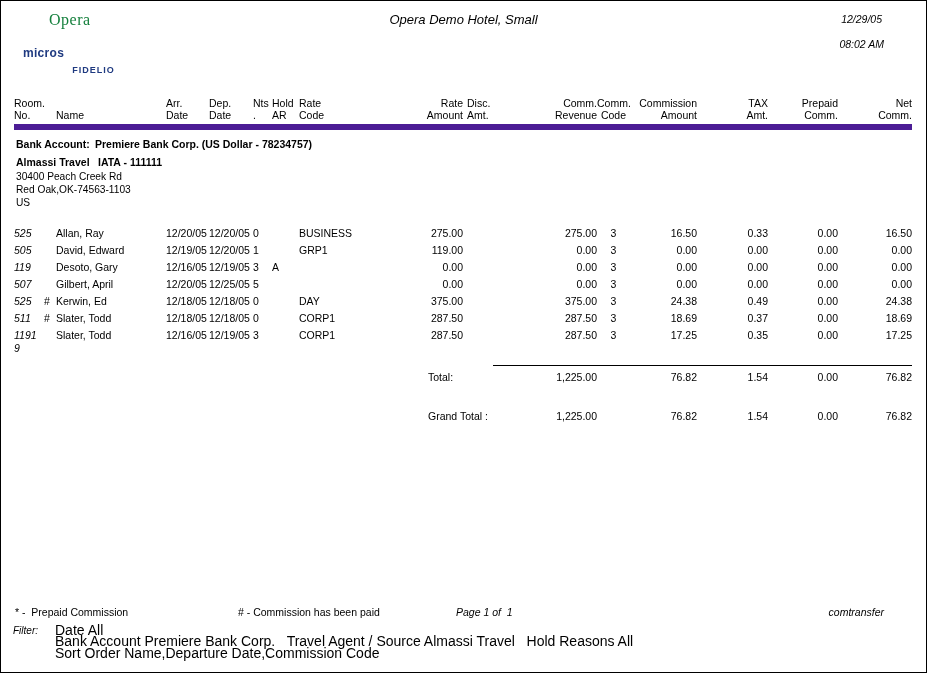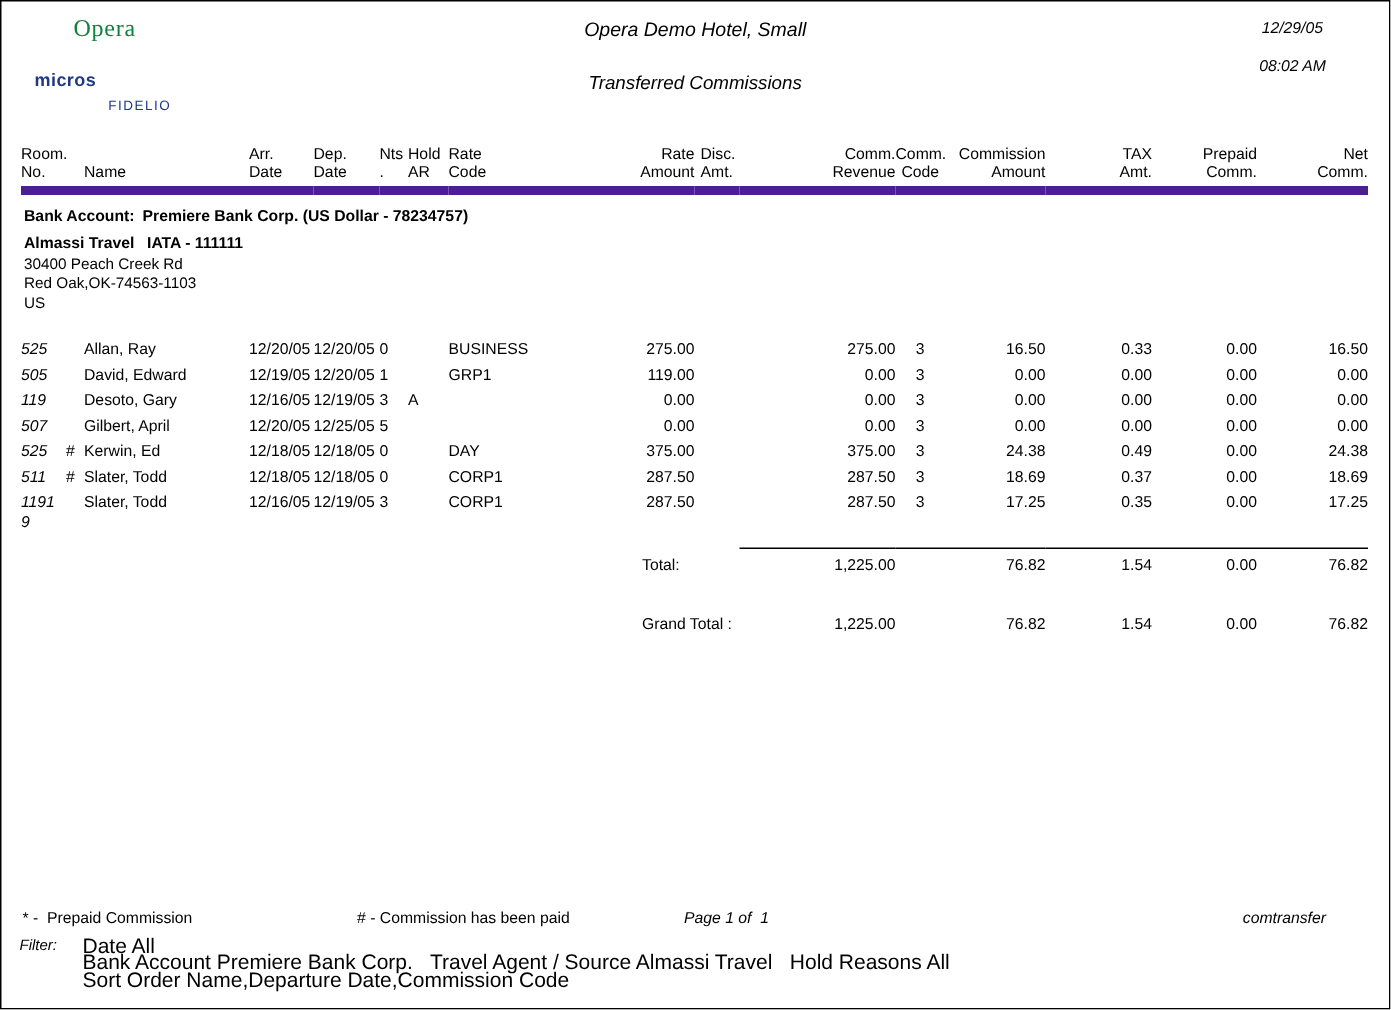--- a/index.html
+++ b/index.html
@@ -14,21 +14,21 @@
     overflow:hidden;
   }
 
   
   .report-header { position:relative; height:97px; }
   .logo { position:absolute; left:22px; top:10px; width:90px; }
   .opera-wordmark { display:block; margin-left:26px; font-size:16px; letter-spacing:0.5px; color:#15803d; font-family:"Liberation Serif", serif; }
   .brand-row { display:flex; align-items:center; gap:4px; margin-top:1px; }
   .micros-wordmark { font-size:12px; font-weight:bold; color:#1f3a80; letter-spacing:0.3px; }
   .brand-separator { width:1px; height:11px; background:#9ab0d8; }
-  .fidelio-wordmark { font-size:9px; font-weight:normal; color:#1f3a80; letter-spacing:1px;margin-top:35px; }
+  .fidelio-wordmark { font-size:9px; font-weight:bold; color:#1f3a80; letter-spacing:1px;margin-top:35px; }
 
   .hotel-name { position:absolute; top:11px; left:0; right:0; text-align:center; font-style:italic; font-size:13px; }
   .report-title { position:absolute; top:47px; left:0; right:0; text-align:center; font-style:italic; font-size:12.5px; }
   .report-date { position:absolute; top:12px; right:44px; font-style:italic; font-size:10.5px; }
   .report-time { position:absolute; top:37px; right:42px; font-style:italic; font-size:10.5px; }
 
   
   .report-table {
     width:898px; margin-left:13px;
     border-collapse:collapse; table-layout:fixed;
@@ -82,21 +82,20 @@
   <div class="report-header">
     <div class="logo">
       <span class="opera-wordmark">Opera</span>
       <span class="brand-row">
         <span class="micros-wordmark">micros</span>
         <span class="brand-separator"></span>
         <span class="fidelio-wordmark">FIDELIO</span>
       </span>
     </div>
     <div class="hotel-name">Opera Demo Hotel, Small</div>
-    <div class="report-title">Transferred Commissions</div>
     <div class="report-date">12/29/05</div>
     <div class="report-time">08:02 AM</div>
   </div>
 
   <table class="report-table">
     <colgroup>
       <col style="width:30px">
         <col style="width:12px">
         <col style="width:110px">
       <col style="width:43px">

